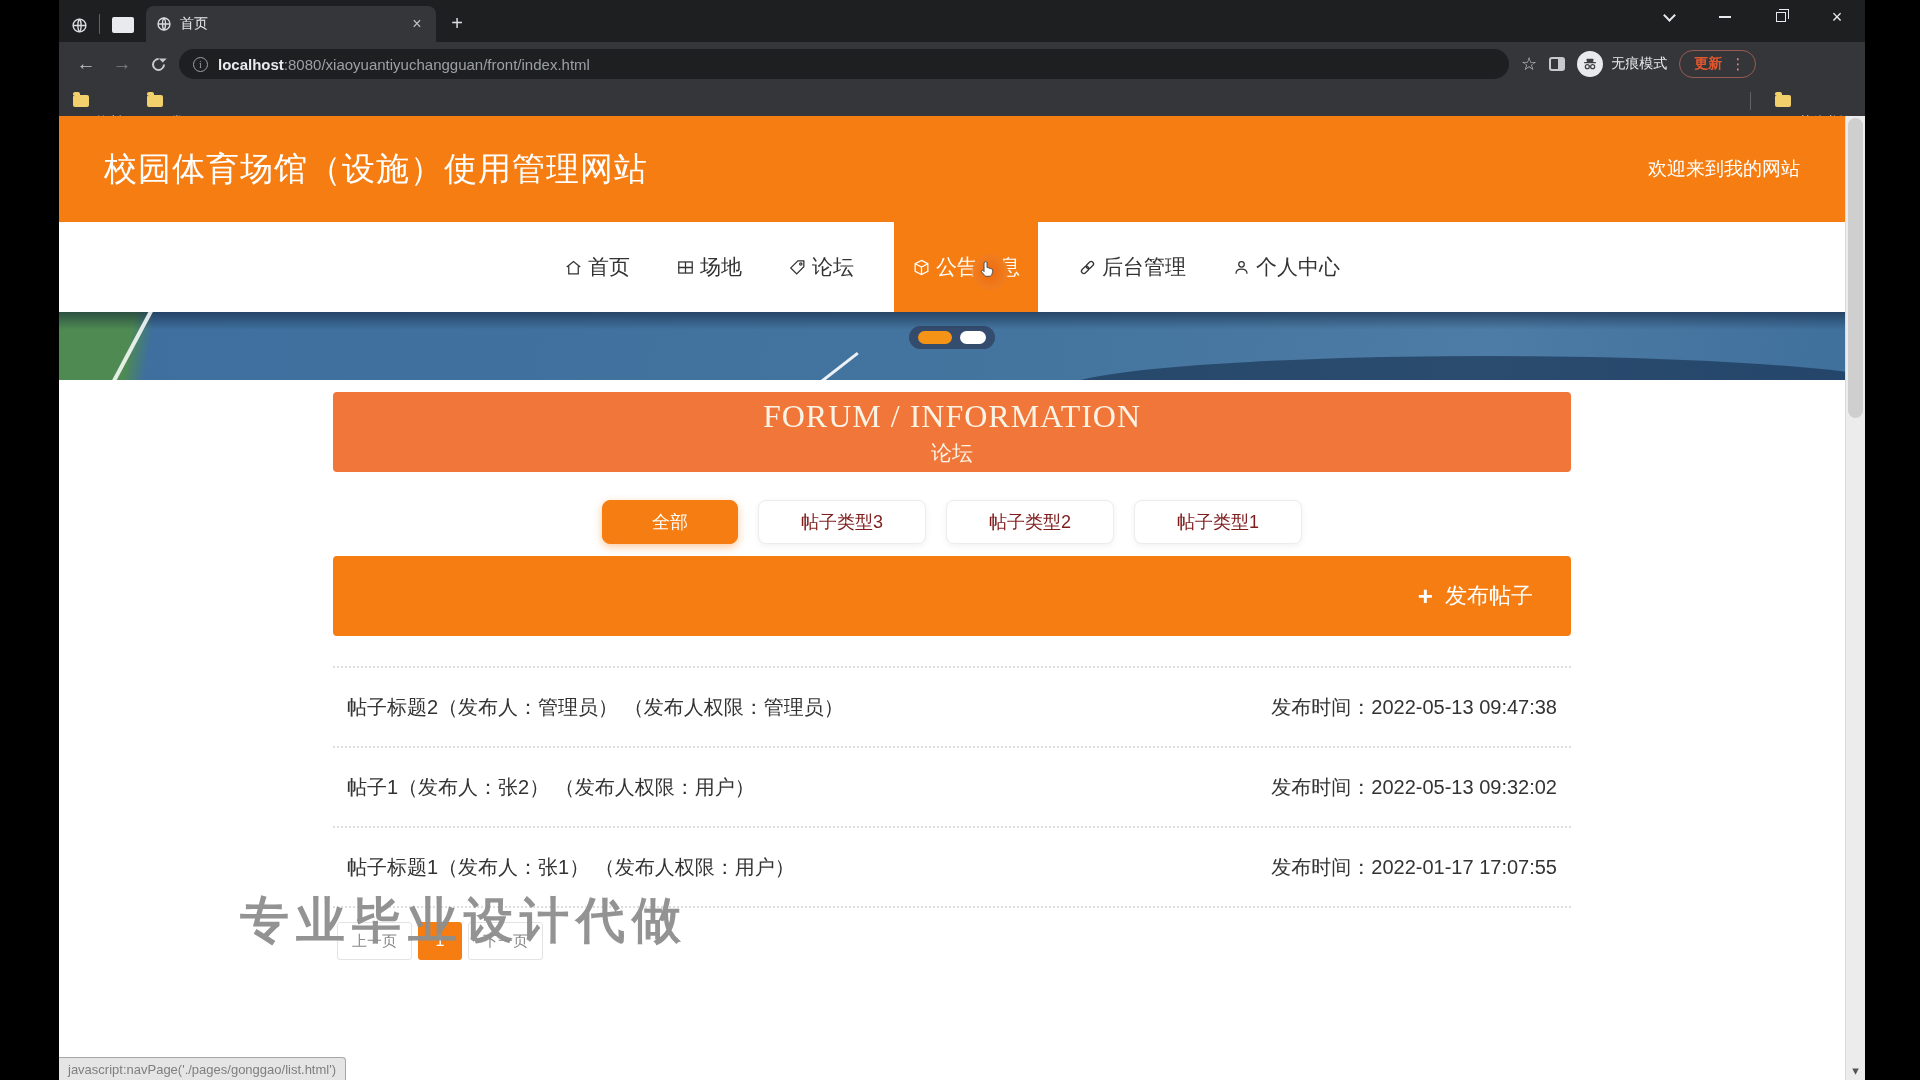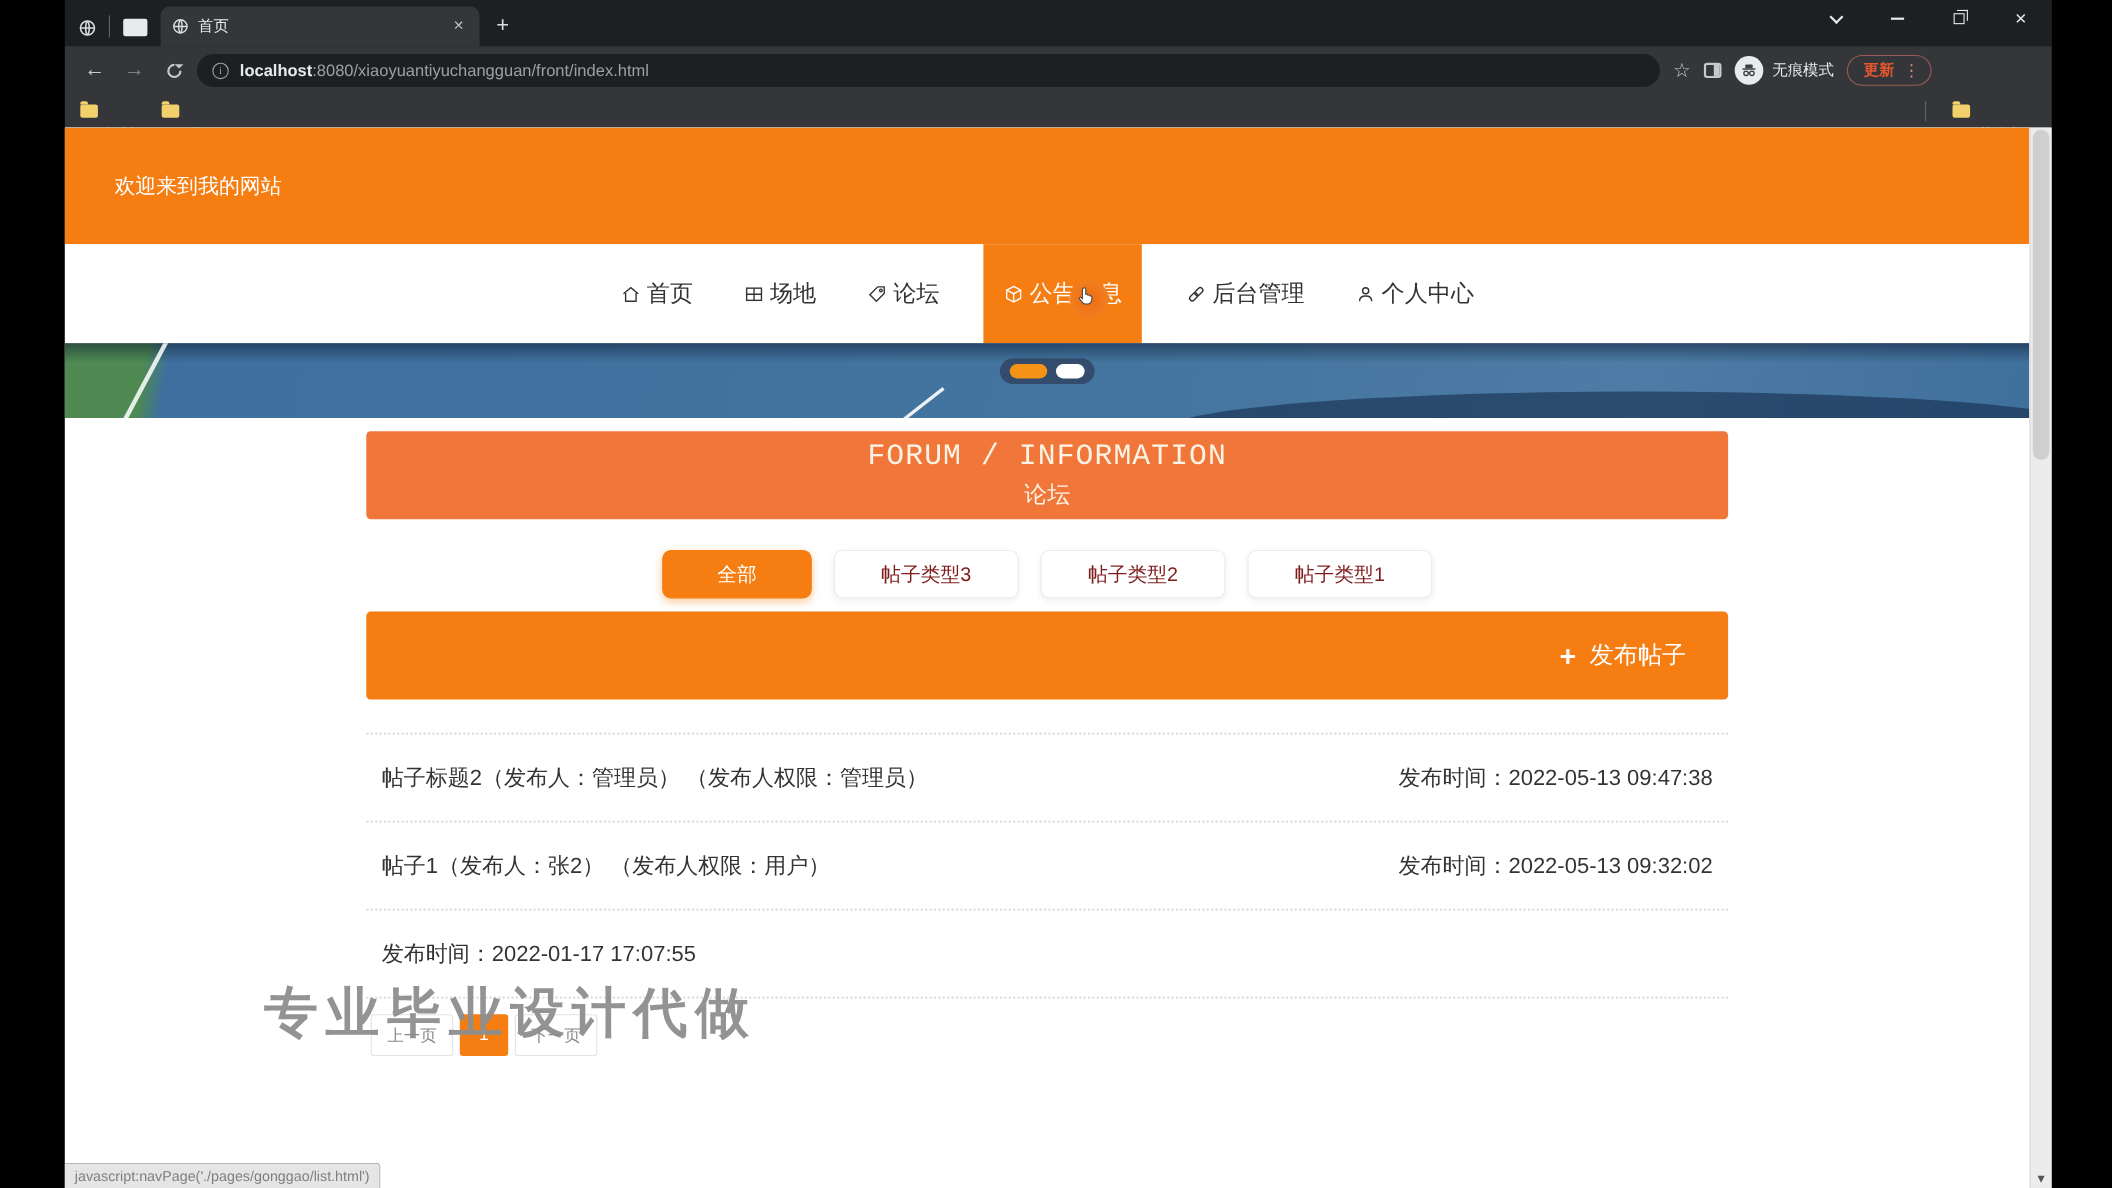--- a/index.html
+++ b/index.html
@@ -78,21 +78,21 @@
   .court-line1 { position:absolute; left:3.5%; top:-20px; width:4px; height:140px; background:rgba(255,255,255,.85); transform:rotate(28deg); }
   .court-line2 { position:absolute; left:42%; top:18px; width:3px; height:120px; background:rgba(255,255,255,.9); transform:rotate(52deg); }
   .court-shadow { position:absolute; right:-4%; bottom:-46px; width:48%; height:70px; border-radius:50%; background:rgba(14,36,66,.55); }
   .dots { position:absolute; left:50%; top:14px; transform:translateX(-50%); background:rgba(35,35,60,.5); border-radius:14px; padding:5px 9px; display:flex; gap:8px; align-items:center; }
   .dot { height:13px; border-radius:7px; }
   .dot.on { width:34px; background:#f59316; }
   .dot.off { width:26px; background:#fff; }
 
   .content { width:1238px; margin:0 auto; }
   .banner { margin-top:12px; height:80px; background:#f0763a; border-radius:4px; display:flex; flex-direction:column; align-items:center; justify-content:center; color:#fbf3e4; }
-  .banner-en { font-family:Liberation Mono, monospace; font-size:27px; letter-spacing:1px; }
+  .banner-en { font-family:Liberation Serif, serif; font-size:32px; letter-spacing:1px; }
   .banner-zh { font-family:"Liberation Serif", serif; font-size:21px; margin-top:4px; }
 
   .filters { margin-top:28px; display:flex; justify-content:center; gap:20px; }
   .filter-btn { height:44px; min-width:168px; background:#fff; border:1px solid #ececec; border-radius:8px; box-shadow:0 2px 6px rgba(0,0,0,.06); color:#7f1d1d; font-size:18px; display:flex; align-items:center; justify-content:center; }
   .filter-btn.active { background:#f57d11; border-color:#f57d11; color:#fff; min-width:136px; box-shadow:0 3px 8px rgba(245,125,17,.4); }
 
   .publish-bar { margin-top:12px; height:80px; background:#f57d11; border-radius:4px; display:flex; align-items:center; justify-content:flex-end; padding:0 38px; color:#fff; }
   .publish-plus { font-size:26px; margin-right:12px; font-weight:bold; }
   .publish-label { font-size:22px; }
 
@@ -200,20 +200,21 @@
       <div class="bm">
         <span class="folder"></span>
         <span class="bm-label">其他书签</span>
       </div>
     </div>
 
     <div class="viewport">
       <div class="pagecol">
 
         <div class="site-header">
+          <div class="site-title">校园体育场馆（设施）使用管理网站</div>
           <div class="site-welcome">欢迎来到我的网站</div>
         </div>
 
         <div class="mainnav">
           <div class="nav-item">
             <svg viewBox="0 0 24 24">
                 <path d="M3.5 11.5 12 4.5l8.5 7M6 10.5V20h12v-9.5"></path>
               </svg>
             <span>首页</span>
           </div>
@@ -293,20 +294,21 @@
           <div class="post-list">
             <div class="post-row">
               <span class="post-title">帖子标题2（发布人：管理员） （发布人权限：管理员）</span>
               <span class="post-time"><span>发布时间：</span><span>2022-05-13 09:47:38</span></span>
             </div>
             <div class="post-row">
               <span class="post-title">帖子1（发布人：张2） （发布人权限：用户）</span>
               <span class="post-time"><span>发布时间：</span><span>2022-05-13 09:32:02</span></span>
             </div>
             <div class="post-row">
+              <span class="post-title">帖子标题1（发布人：张1） （发布人权限：用户）</span>
               <span class="post-time"><span>发布时间：</span><span>2022-01-17 17:07:55</span></span>
             </div>
           </div>
 
           <div class="pagination">
             <div class="pg-btn">上一页</div>
             <div class="pg-num">1</div>
             <div class="pg-btn">下一页</div>
           </div>
         </div>

